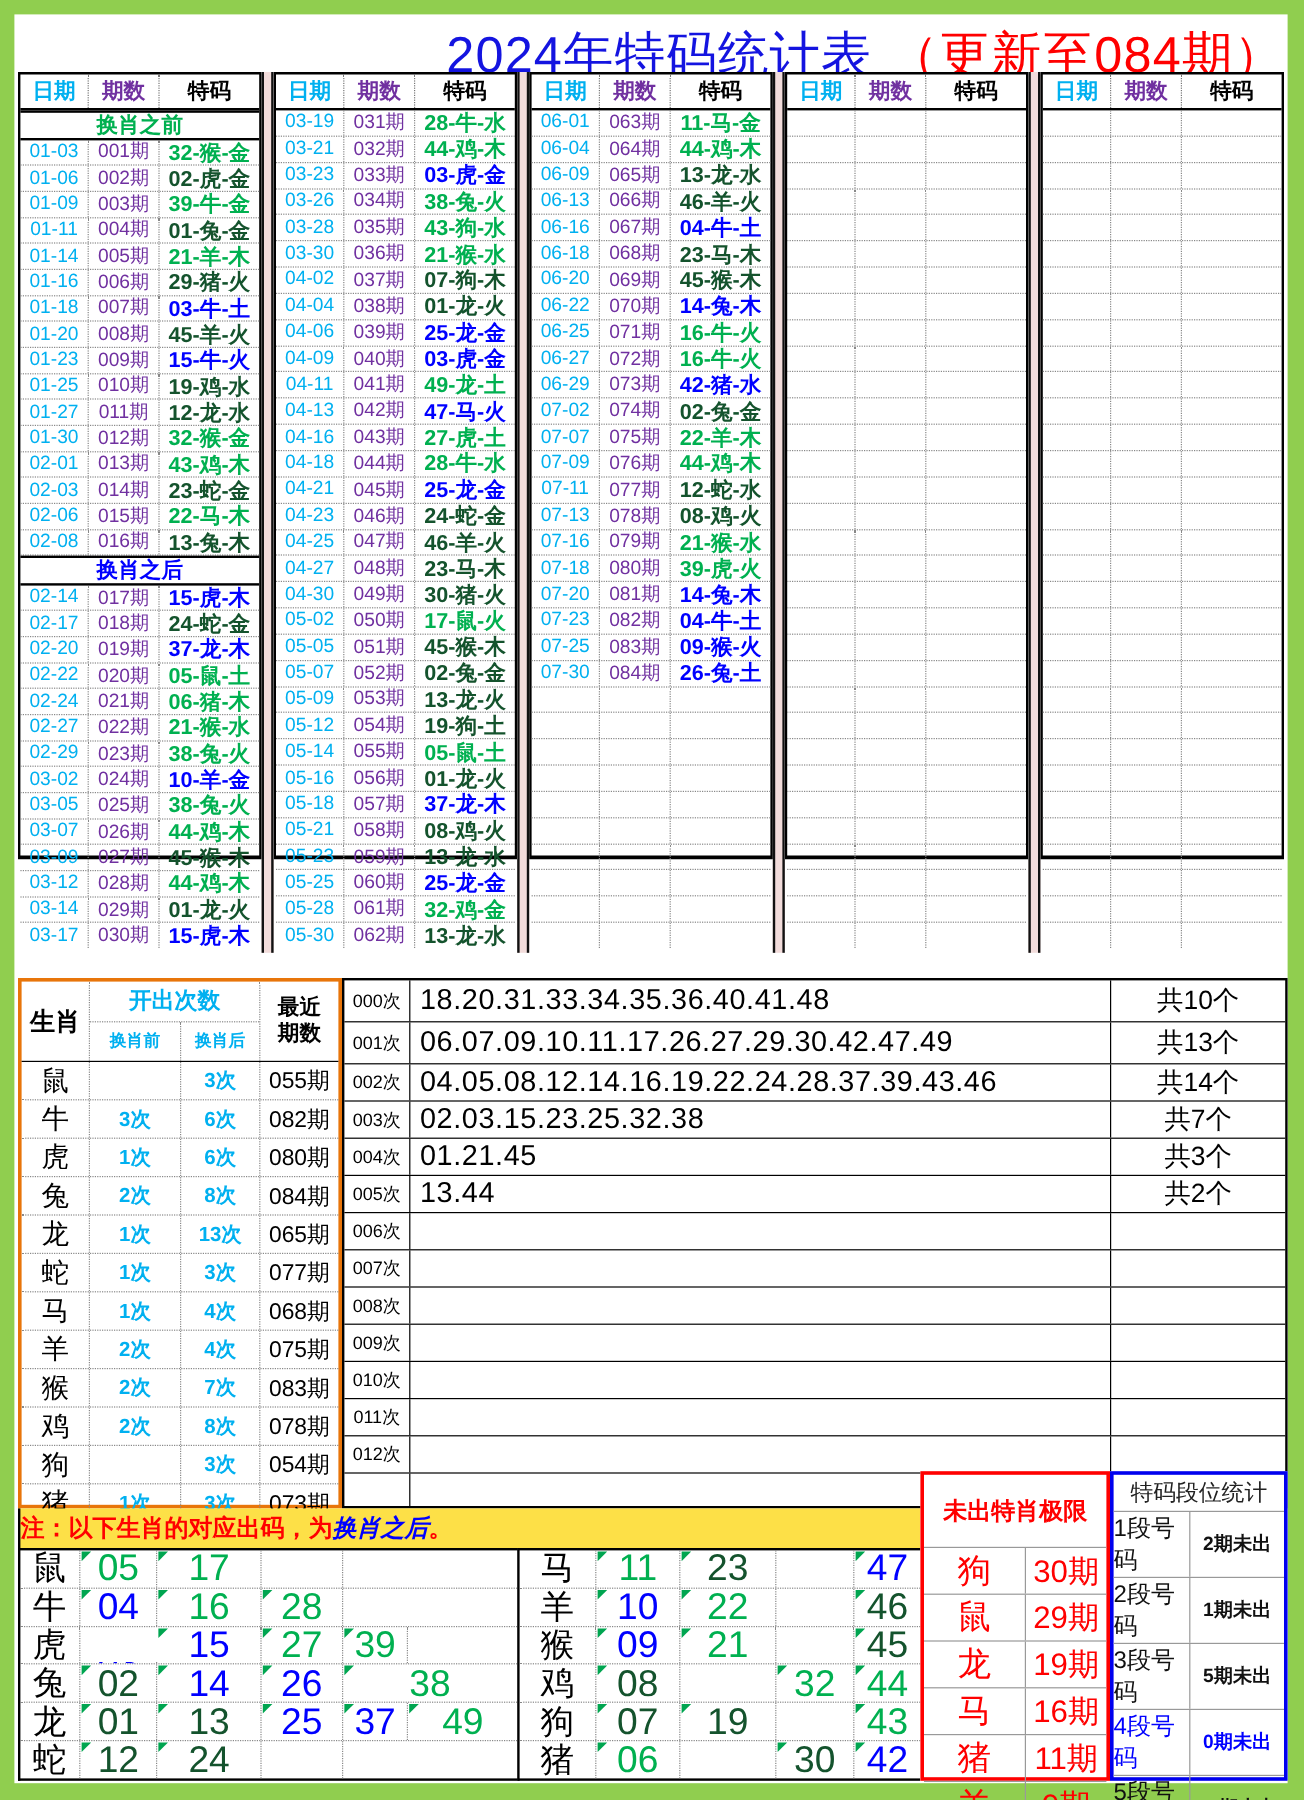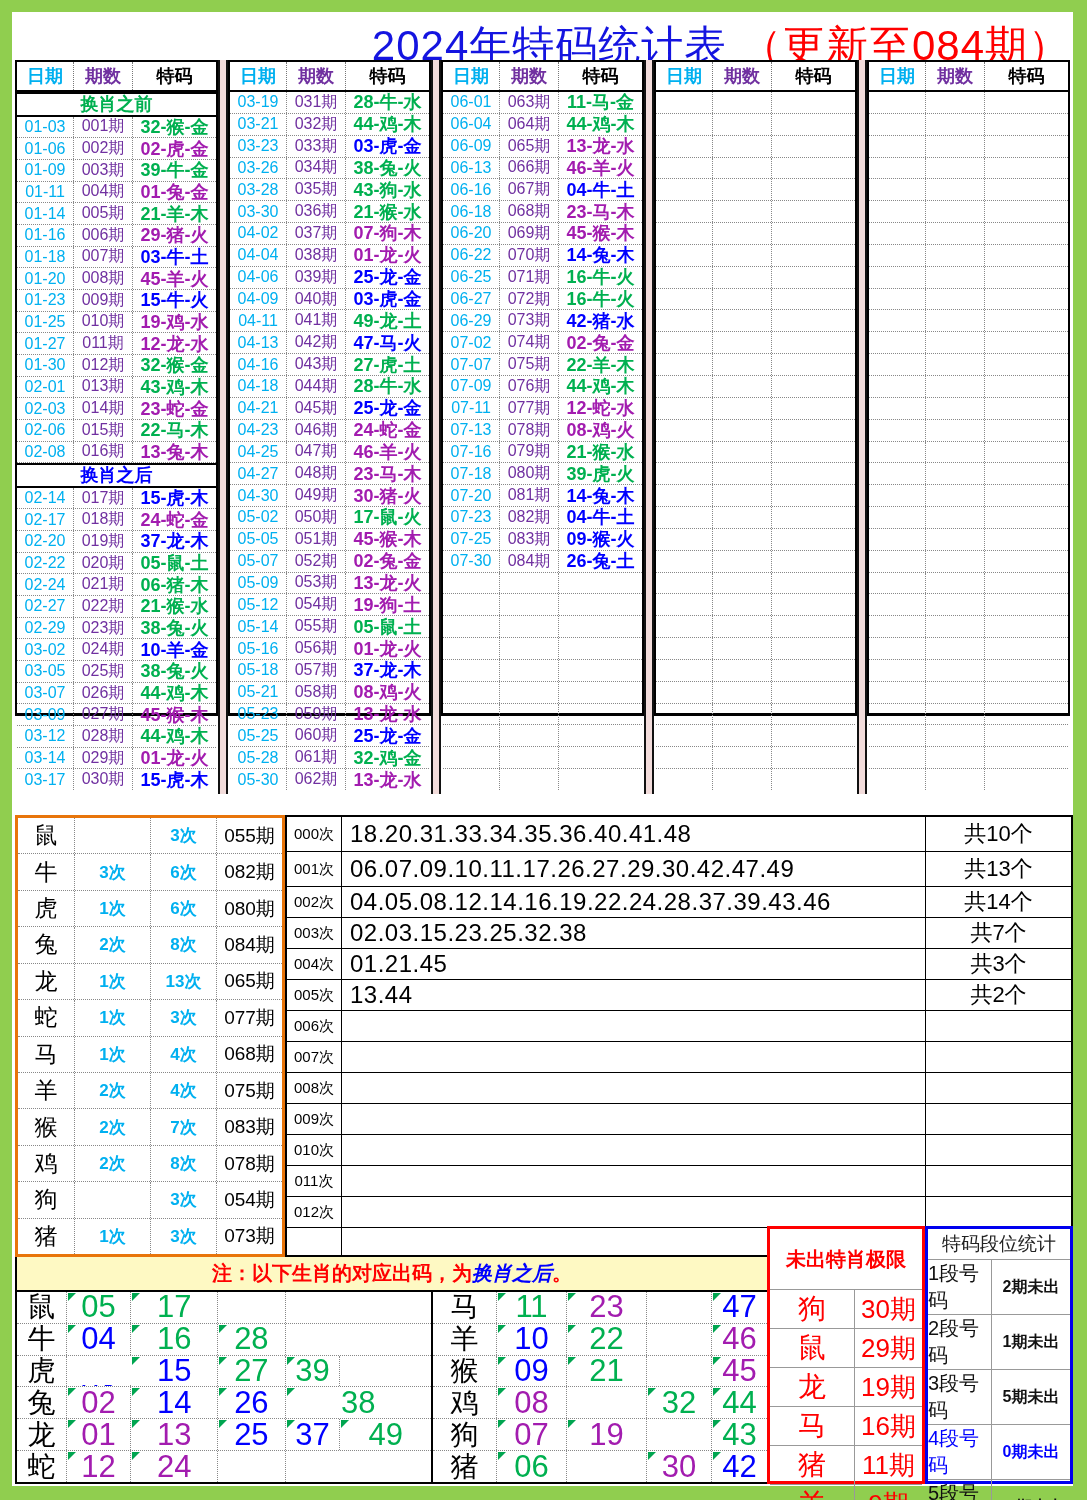--- a/index.html
+++ b/index.html
@@ -19,21 +19,21 @@
 .hcode{flex:1;color:#000}
 .tbody{display:flex;flex-direction:column;height:698px}
 .trow{flex:1;display:flex;border-bottom:1px dotted #888;min-height:0}
 .trow:last-child{border-bottom:none}
 .cdate,.cper,.ccode{display:flex;align-items:center;justify-content:center;overflow:hidden}
 .cdate{width:57px;border-right:1px dotted #888;color:#00B0F0;font-size:16px}
 .cper{width:59px;border-right:1px dotted #888;color:#7030A0;font-size:16px}
 .ccode{flex:1;font-size:18px;font-weight:600}
 .trow.sec{border-top:2px solid #000;border-bottom:2px solid #000;align-items:center;justify-content:center}
 .seclab{width:100%;text-align:center;font-size:18px;font-weight:bold}
-.col-g{color:#00B050}.col-r{color:#a21caf}.col-b{color:#0000FF}
+.col-g{color:#00B050}.col-r{color:#14532d}.col-b{color:#0000FF}
 
 .zstats{position:absolute;left:15px;top:815px;width:270px;height:442px;border:3px solid #E8750A;background:#fff;display:flex;flex-direction:column}
 .zs-head{height:67px;display:flex;border-bottom:1px solid #000;flex:none}
 .zs-sx{width:57px;border-right:1px dotted #888;display:flex;align-items:center;justify-content:center;font-size:21px;font-weight:bold}
 .zs-mid{width:142px;display:flex;flex-direction:column;border-right:1px dotted #888}
 .zs-kccs{flex:1;display:flex;align-items:center;justify-content:center;color:#00B0F0;font-weight:bold;font-size:19px;border-bottom:1px dotted #888}
 .zs-sub{flex:1;display:flex}
 .zs-sb{width:76px;border-right:1px dotted #888;display:flex;align-items:center;justify-content:center;color:#00B0F0;font-weight:bold;font-size:14px}
 .zs-sa{flex:1;display:flex;align-items:center;justify-content:center;color:#00B0F0;font-weight:bold;font-size:14px}
 .zs-recent{flex:1;display:flex;align-items:center;justify-content:center;text-align:center;font-size:18px;font-weight:bold;line-height:1.2;padding:0 11px}
@@ -47,21 +47,21 @@
 .zs-r{flex:1;font-size:19px}
 
 .counts{position:absolute;left:285px;top:815px;width:788px;height:442px;border:2px solid #000;background:#fff;display:flex;flex-direction:column}
 .ct-row{display:flex;border-bottom:1px solid #000;height:31px;flex:none}
 .ct-row.tall{height:35px}
 .ct-row.fill{flex:1;border-bottom:none}
 .ct-label{width:55px;border-right:1px solid #000;display:flex;align-items:center;justify-content:center;font-size:15px}
 .ct-nums{flex:1;display:flex;align-items:center;padding-left:8px;font-size:24px;font-weight:500;letter-spacing:.5px;overflow:hidden}
 .ct-total{width:146px;border-left:1px solid #000;display:flex;align-items:center;justify-content:center;font-size:22px}
 
-.note{position:absolute;left:15px;top:1257px;width:752px;height:33px;border-left:2px solid #000;background:#fef9c3;display:flex;align-items:center;justify-content:center;font-size:20px;font-weight:bold}
+.note{position:absolute;left:15px;top:1257px;width:752px;height:33px;border-left:2px solid #000;background:#fde047;display:flex;align-items:center;font-size:20px;font-weight:bold}
 .nr{color:#FF0000}
 .nb{color:#0000FF;font-style:italic}
 
 .bgrid{position:absolute;top:1290px;height:194px;border:2px solid #000;border-right:none;background:#fff;display:flex;flex-direction:column}
 .bl{left:15px;width:416px}
 .br{left:431px;width:336px;border-left:2px solid #000}
 .bgrow{flex:1;display:flex;border-bottom:1px dotted #888;min-height:0}
 .bgrow:last-child{border-bottom:none}
 .bg-name{display:flex;align-items:center;justify-content:center;font-size:28px;font-weight:500;border-right:1px dotted #888}
 .bl .bg-name{width:50px}
@@ -938,20 +938,31 @@
           <div class="trow">
             <span class="cdate"></span>
             <span class="cper"></span>
             <span class="ccode"></span>
           </div>
         </div>
       </div>
     </div>
 
   <div class="zstats">
+    <div class="zs-head">
+      <div class="zs-sx">生肖</div>
+      <div class="zs-mid">
+        <div class="zs-kccs">开出次数</div>
+        <div class="zs-sub">
+          <span class="zs-sb">换肖前</span>
+          <span class="zs-sa">换肖后</span>
+        </div>
+      </div>
+      <div class="zs-recent">最近期数</div>
+    </div>
     <div class="zs-body" id="zs-body">
         <div class="zs-row">
           <span class="zs-name">鼠</span>
           <span class="zs-b"></span>
           <span class="zs-a">3次</span>
           <span class="zs-r">055期</span>
         </div>
         <div class="zs-row">
           <span class="zs-name">牛</span>
           <span class="zs-b">3次</span>

